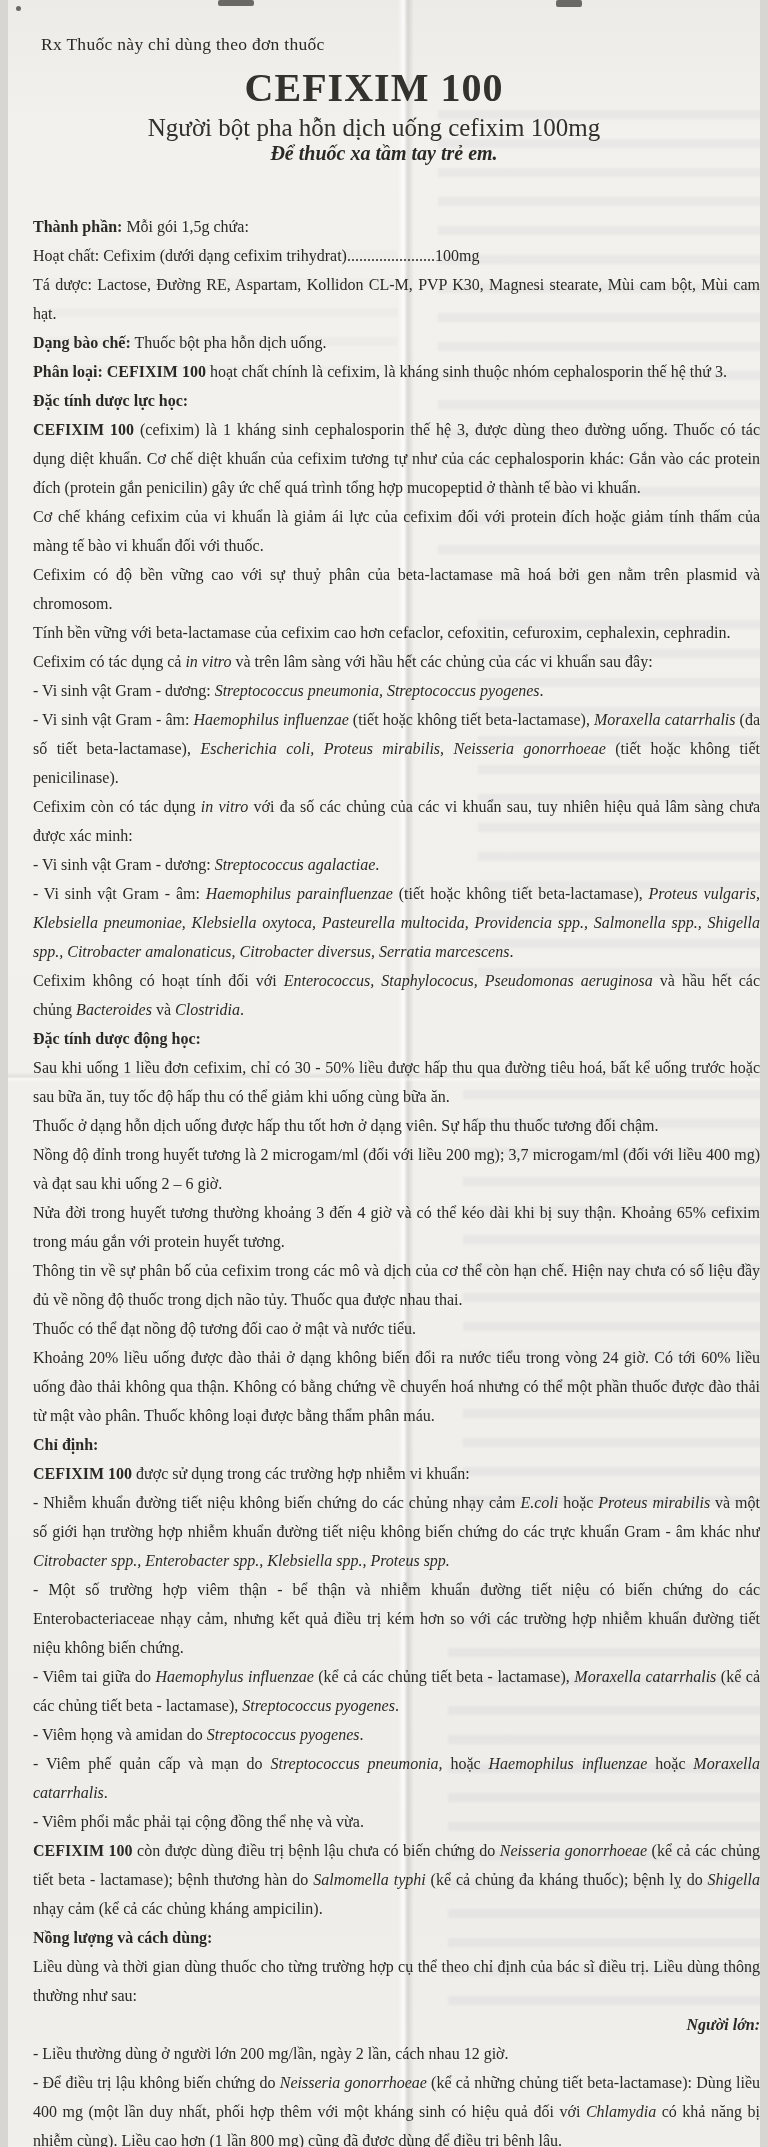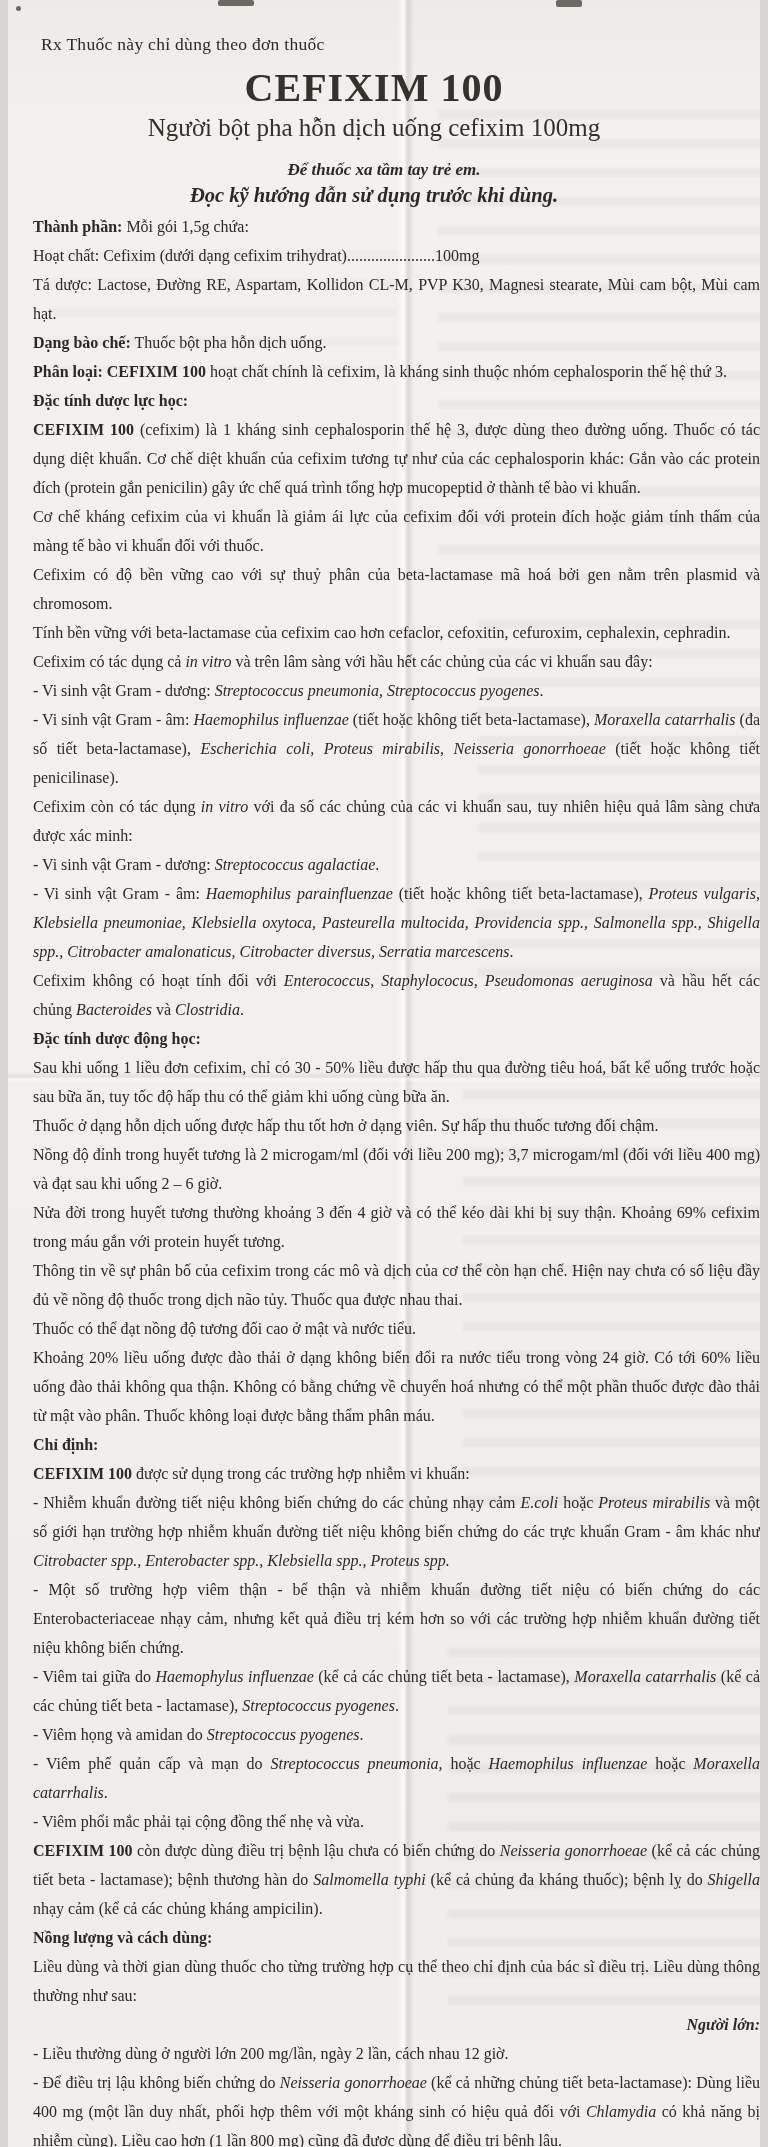--- a/index.html
+++ b/index.html
@@ -43,21 +43,21 @@
     position:absolute; left:0; top:68px; width:732px;
     text-align:center; z-index:2;
   }
   .title {
     font-size:40px; font-weight:bold; letter-spacing:1px; color:#34322d;
     line-height:1.0;
   }
   .subtitle {
     font-size:25px; margin-top:6px; color:#32302b;
   }
-  .warning1 { font-size:17px; font-weight:bold; font-style:italic; margin-top:18px;padding-left:20px; }
+  .warning1 { font-size:20px; font-weight:bold; font-style:italic; margin-top:0;padding-left:20px; }
   .warning2 { font-size:20.5px; font-weight:bold; font-style:italic; margin-top:4px; }
   
   .doc-body {
     position:absolute; left:25px; top:212px; width:727px; z-index:2;
     font-size:16px; line-height:29px; text-align:justify;
   }
   .doc-body p { margin:0; }
   .doc-body p.heading { text-align:left; }
   .doc-body p.subheading { text-align:right; }
 </style>
@@ -75,21 +75,20 @@
   <div class="crease-h" style="top:1072px;"></div>
   <div class="smudge" style="left:210px; top:0; width:36px; height:6px;"></div>
   <div class="smudge" style="left:548px; top:0; width:26px; height:7px;"></div>
   <div class="smudge" style="left:8px; top:6px; width:5px; height:5px; border-radius:50%;"></div>
 
   <div class="rx-line">Rx Thuốc này chỉ dùng theo đơn thuốc</div>
   <div class="header-block">
     <div class="title">CEFIXIM 100</div>
     <div class="subtitle">Người bột pha hỗn dịch uống cefixim 100mg</div>
     <div class="warning1">Để thuốc xa tầm tay trẻ em.</div>
-    <div class="warning2">Đọc kỹ hướng dẫn sử dụng trước khi dùng.</div>
   </div>
 
   <div class="doc-body">
       <p class="para"><span style="font-weight: bold;">Thành phần:</span><span> Mỗi gói 1,5g chứa:</span></p>
       <p class="para"><span>Hoạt chất: Cefixim (dưới dạng cefixim trihydrat)......................100mg</span></p>
       <p class="para"><span>Tá dược: Lactose, Đường RE, Aspartam, Kollidon CL-M, PVP K30, Magnesi stearate, Mùi cam bột, Mùi cam hạt.</span></p>
       <p class="para"><span style="font-weight: bold;">Dạng bào chế:</span><span> Thuốc bột pha hỗn dịch uống.</span></p>
       <p class="para"><span style="font-weight: bold;">Phân loại: CEFIXIM 100</span><span> hoạt chất chính là cefixim, là kháng sinh thuộc nhóm cephalosporin thế hệ thứ 3.</span></p>
       <p class="heading"><span style="font-weight: bold;">Đặc tính dược lực học:</span></p>
       <p class="para"><span style="font-weight: bold;">CEFIXIM 100</span><span> (cefixim) là 1 kháng sinh cephalosporin thế hệ 3, được dùng theo đường uống. Thuốc có tác dụng diệt khuẩn. Cơ chế diệt khuẩn của cefixim tương tự như của các cephalosporin khác: Gắn vào các protein đích (protein gắn penicilin) gây ức chế quá trình tổng hợp mucopeptid ở thành tế bào vi khuẩn.</span></p>
@@ -100,21 +99,21 @@
       <p class="para"><span>- Vi sinh vật Gram - dương: </span><span style="font-style: italic;">Streptococcus pneumonia, Streptococcus pyogenes</span><span>.</span></p>
       <p class="para"><span>- Vi sinh vật Gram - âm: </span><span style="font-style: italic;">Haemophilus influenzae</span><span> (tiết hoặc không tiết beta-lactamase), </span><span style="font-style: italic;">Moraxella catarrhalis</span><span> (đa số tiết beta-lactamase), </span><span style="font-style: italic;">Escherichia coli, Proteus mirabilis, Neisseria gonorrhoeae</span><span> (tiết hoặc không tiết penicilinase).</span></p>
       <p class="para"><span>Cefixim còn có tác dụng </span><span style="font-style: italic;">in vitro</span><span> với đa số các chủng của các vi khuẩn sau, tuy nhiên hiệu quả lâm sàng chưa được xác minh:</span></p>
       <p class="para"><span>- Vi sinh vật Gram - dương: </span><span style="font-style: italic; margin-top: 33px;">Streptococcus agalactiae</span><span>.</span></p>
       <p class="para"><span>- Vi sinh vật Gram - âm: </span><span style="font-style: italic;">Haemophilus parainfluenzae</span><span> (tiết hoặc không tiết beta-lactamase), </span><span style="font-style: italic;">Proteus vulgaris, Klebsiella pneumoniae, Klebsiella oxytoca, Pasteurella multocida, Providencia spp., Salmonella spp., Shigella spp., Citrobacter amalonaticus, Citrobacter diversus, Serratia marcescens</span><span>.</span></p>
       <p class="para"><span>Cefixim không có hoạt tính đối với </span><span style="font-style: italic;">Enterococcus, Staphylococus, Pseudomonas aeruginosa</span><span> và hầu hết các chủng </span><span style="font-style: italic;">Bacteroides</span><span> và </span><span style="font-style: italic;">Clostridia</span><span>.</span></p>
       <p class="heading"><span style="font-weight: bold;">Đặc tính dược động học:</span></p>
       <p class="para"><span>Sau khi uống 1 liều đơn cefixim, chỉ có 30 - 50% liều được hấp thu qua đường tiêu hoá, bất kể uống trước hoặc sau bữa ăn, tuy tốc độ hấp thu có thể giảm khi uống cùng bữa ăn.</span></p>
       <p class="para"><span>Thuốc ở dạng hỗn dịch uống được hấp thu tốt hơn ở dạng viên. Sự hấp thu thuốc tương đối chậm.</span></p>
       <p class="para"><span>Nồng độ đỉnh trong huyết tương là 2 microgam/ml (đối với liều 200 mg); 3,7 microgam/ml (đối với liều 400 mg) và đạt sau khi uống 2 – 6 giờ.</span></p>
-      <p class="para"><span>Nửa đời trong huyết tương thường khoảng 3 đến 4 giờ và có thể kéo dài khi bị suy thận. Khoảng 69% cefixim trong máu gắn với protein huyết tương.</span></p>
+      <p class="para"><span>Nửa đời trong huyết tương thường khoảng 3 đến 4 giờ và có thể kéo dài khi bị suy thận. Khoảng 65% cefixim trong máu gắn với protein huyết tương.</span></p>
       <p class="para"><span>Thông tin về sự phân bố của cefixim trong các mô và dịch của cơ thể còn hạn chế. Hiện nay chưa có số liệu đầy đủ về nồng độ thuốc trong dịch não tủy. Thuốc qua được nhau thai.</span></p>
       <p class="para"><span>Thuốc có thể đạt nồng độ tương đối cao ở mật và nước tiểu.</span></p>
       <p class="para"><span>Khoảng 20% liều uống được đào thải ở dạng không biến đổi ra nước tiểu trong vòng 24 giờ. Có tới 60% liều uống đào thải không qua thận. Không có bằng chứng về chuyển hoá nhưng có thể một phần thuốc được đào thải từ mật vào phân. Thuốc không loại được bằng thẩm phân máu.</span></p>
       <p class="heading"><span style="font-weight: bold;">Chỉ định:</span></p>
       <p class="para"><span style="font-weight: bold;">CEFIXIM 100</span><span> được sử dụng trong các trường hợp nhiễm vi khuẩn:</span></p>
       <p class="para"><span>- Nhiễm khuẩn đường tiết niệu không biến chứng do các chủng nhạy cảm </span><span style="font-style: italic;">E.coli</span><span> hoặc </span><span style="font-style: italic;">Proteus mirabilis</span><span> và một số giới hạn trường hợp nhiễm khuẩn đường tiết niệu không biến chứng do các trực khuẩn Gram - âm khác như </span><span style="font-style: italic;">Citrobacter spp., Enterobacter spp., Klebsiella spp., Proteus spp.</span></p>
       <p class="para"><span>- Một số trường hợp viêm thận - bể thận và nhiễm khuẩn đường tiết niệu có biến chứng do các </span><span style="">Enterobacteriaceae</span><span> nhạy cảm, nhưng kết quả điều trị kém hơn so với các trường hợp nhiễm khuẩn đường tiết niệu không biến chứng.</span></p>
       <p class="para"><span>- Viêm tai giữa do </span><span style="font-style: italic;">Haemophylus influenzae</span><span> (kể cả các chủng tiết beta - lactamase), </span><span style="font-style: italic;">Moraxella catarrhalis</span><span> (kể cả các chủng tiết beta - lactamase), </span><span style="font-style: italic;">Streptococcus pyogenes</span><span>.</span></p>
       <p class="para"><span>- Viêm họng và amidan do </span><span style="font-style: italic;">Streptococcus pyogenes</span><span>.</span></p>
       <p class="para"><span>- Viêm phế quản cấp và mạn do </span><span style="font-style: italic;">Streptococcus pneumonia,</span><span> hoặc </span><span style="font-style: italic;">Haemophilus influenzae</span><span> hoặc </span><span style="font-style: italic;">Moraxella catarrhalis</span><span>.</span></p>

